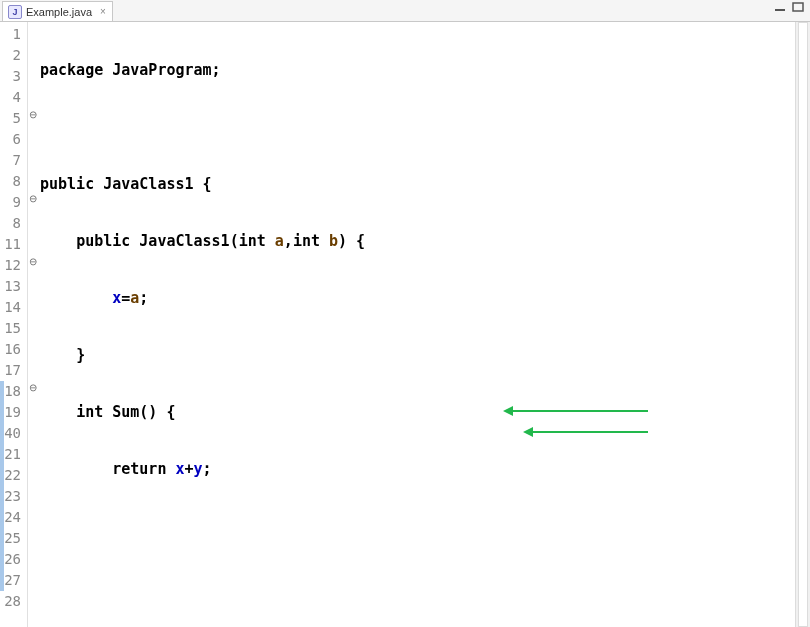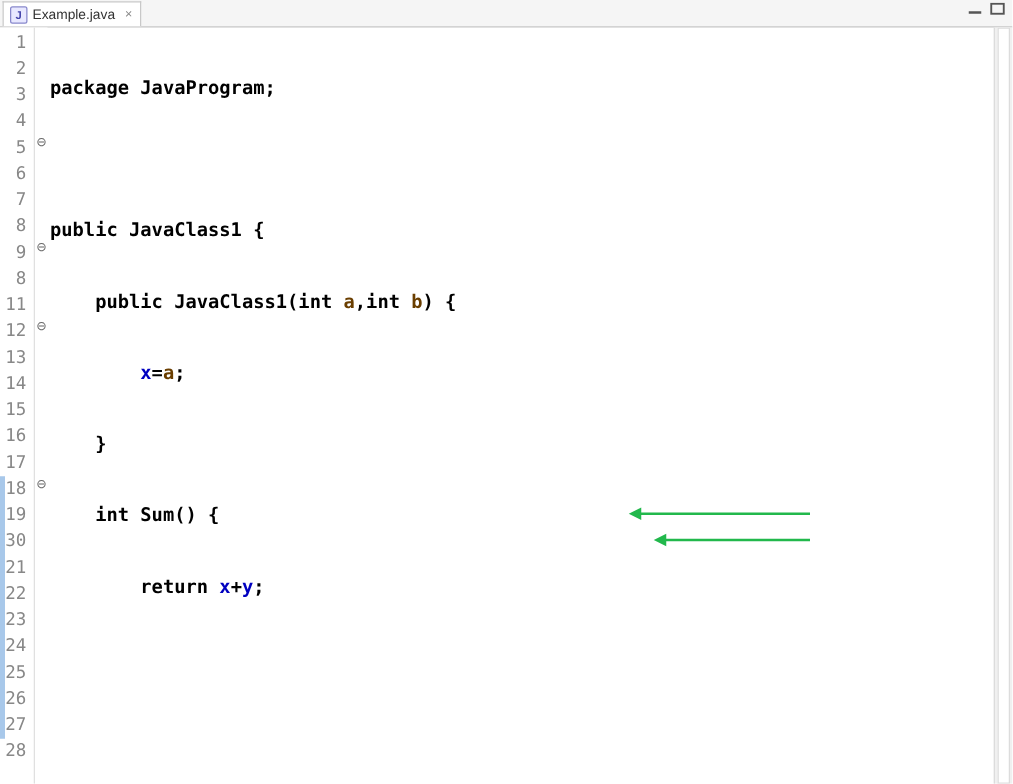--- a/index.html
+++ b/index.html
@@ -166,21 +166,21 @@
     <div class="ln">8</div>
     <div class="ln">11</div>
     <div class="ln">12</div>
     <div class="ln">13</div>
     <div class="ln">14</div>
     <div class="ln">15</div>
     <div class="ln">16</div>
     <div class="ln">17</div>
     <div class="ln">18</div>
     <div class="ln">19</div>
-    <div class="ln">30</div>
+    <div class="ln">40</div>
     <div class="ln">21</div>
     <div class="ln">22</div>
     <div class="ln">23</div>
     <div class="ln">24</div>
     <div class="ln">25</div>
     <div class="ln">26</div>
     <div class="ln">27</div>
     <div class="ln">28</div>
   </div>
 

